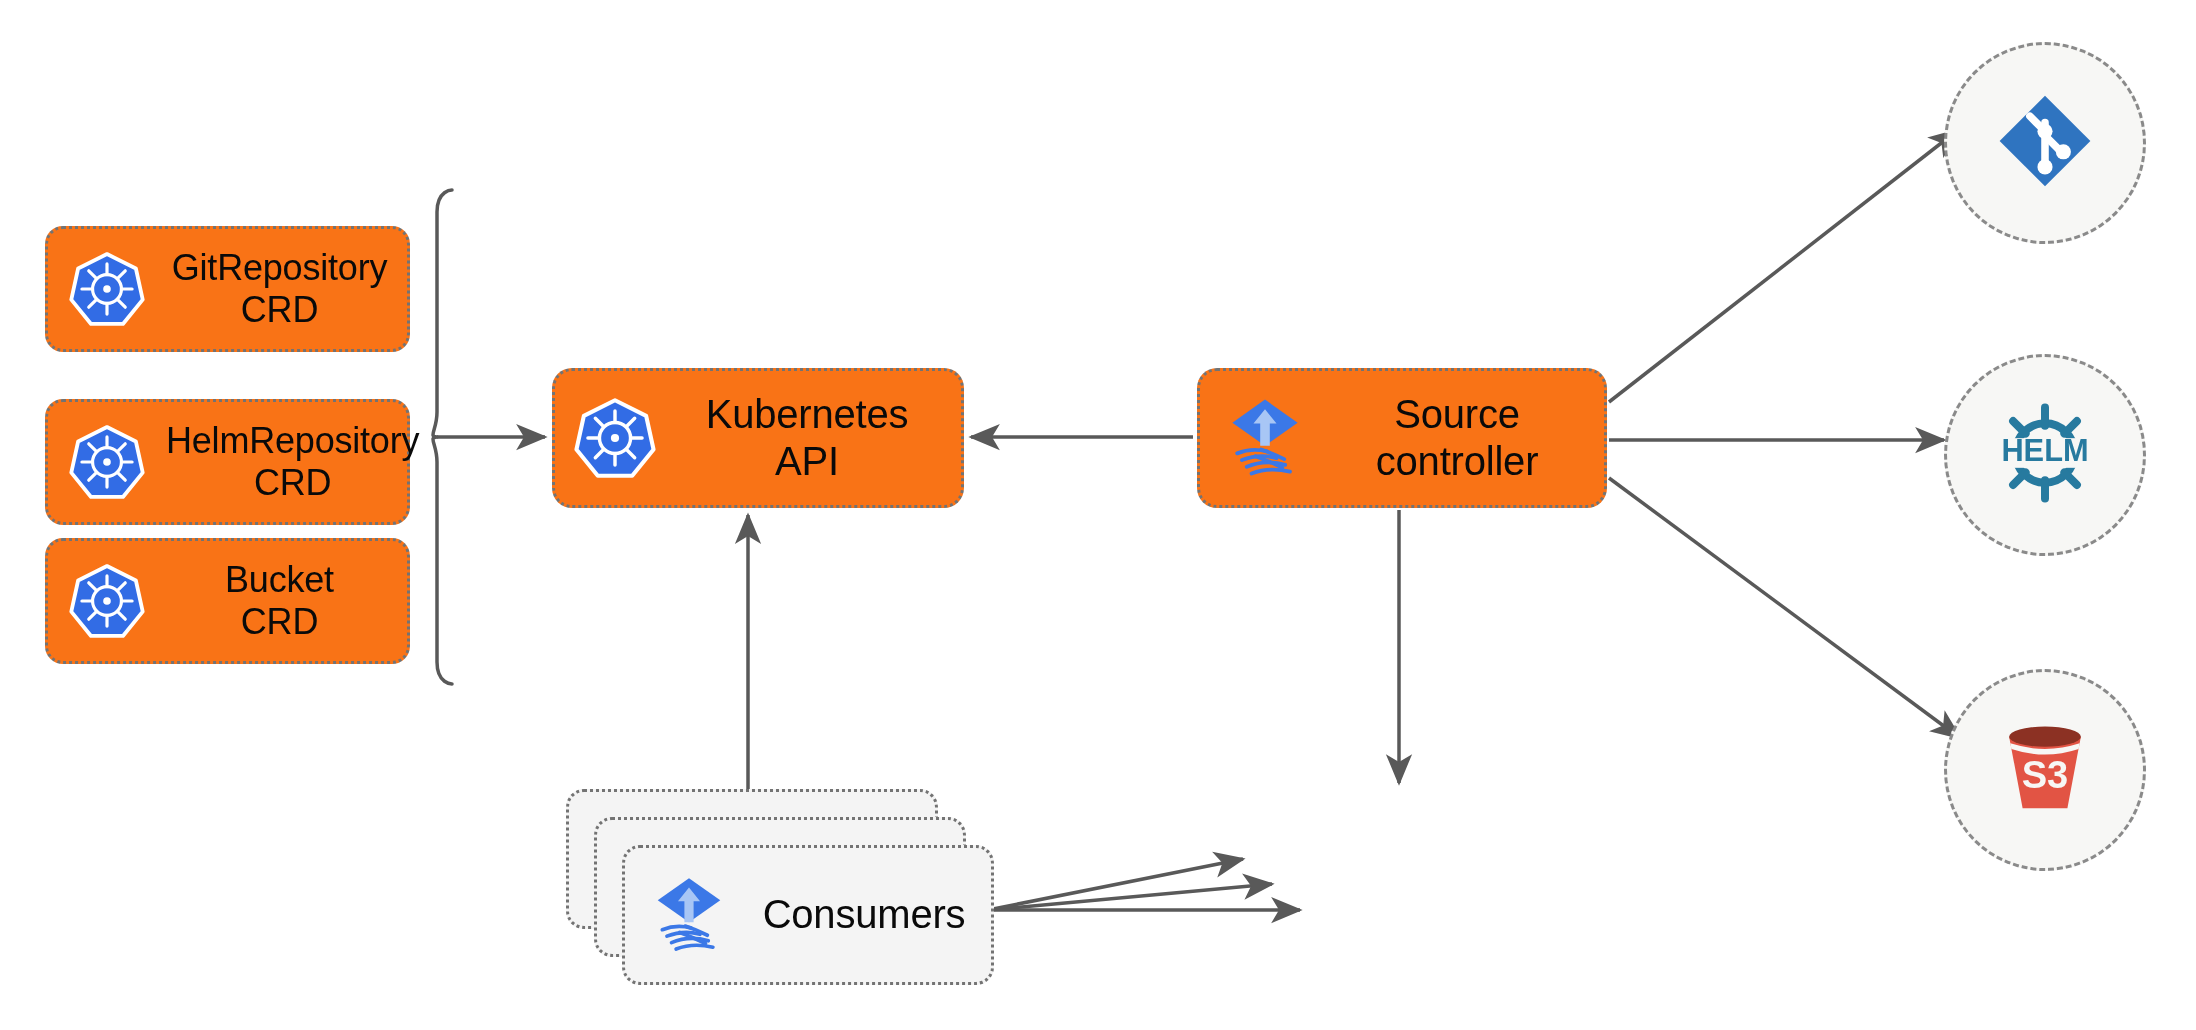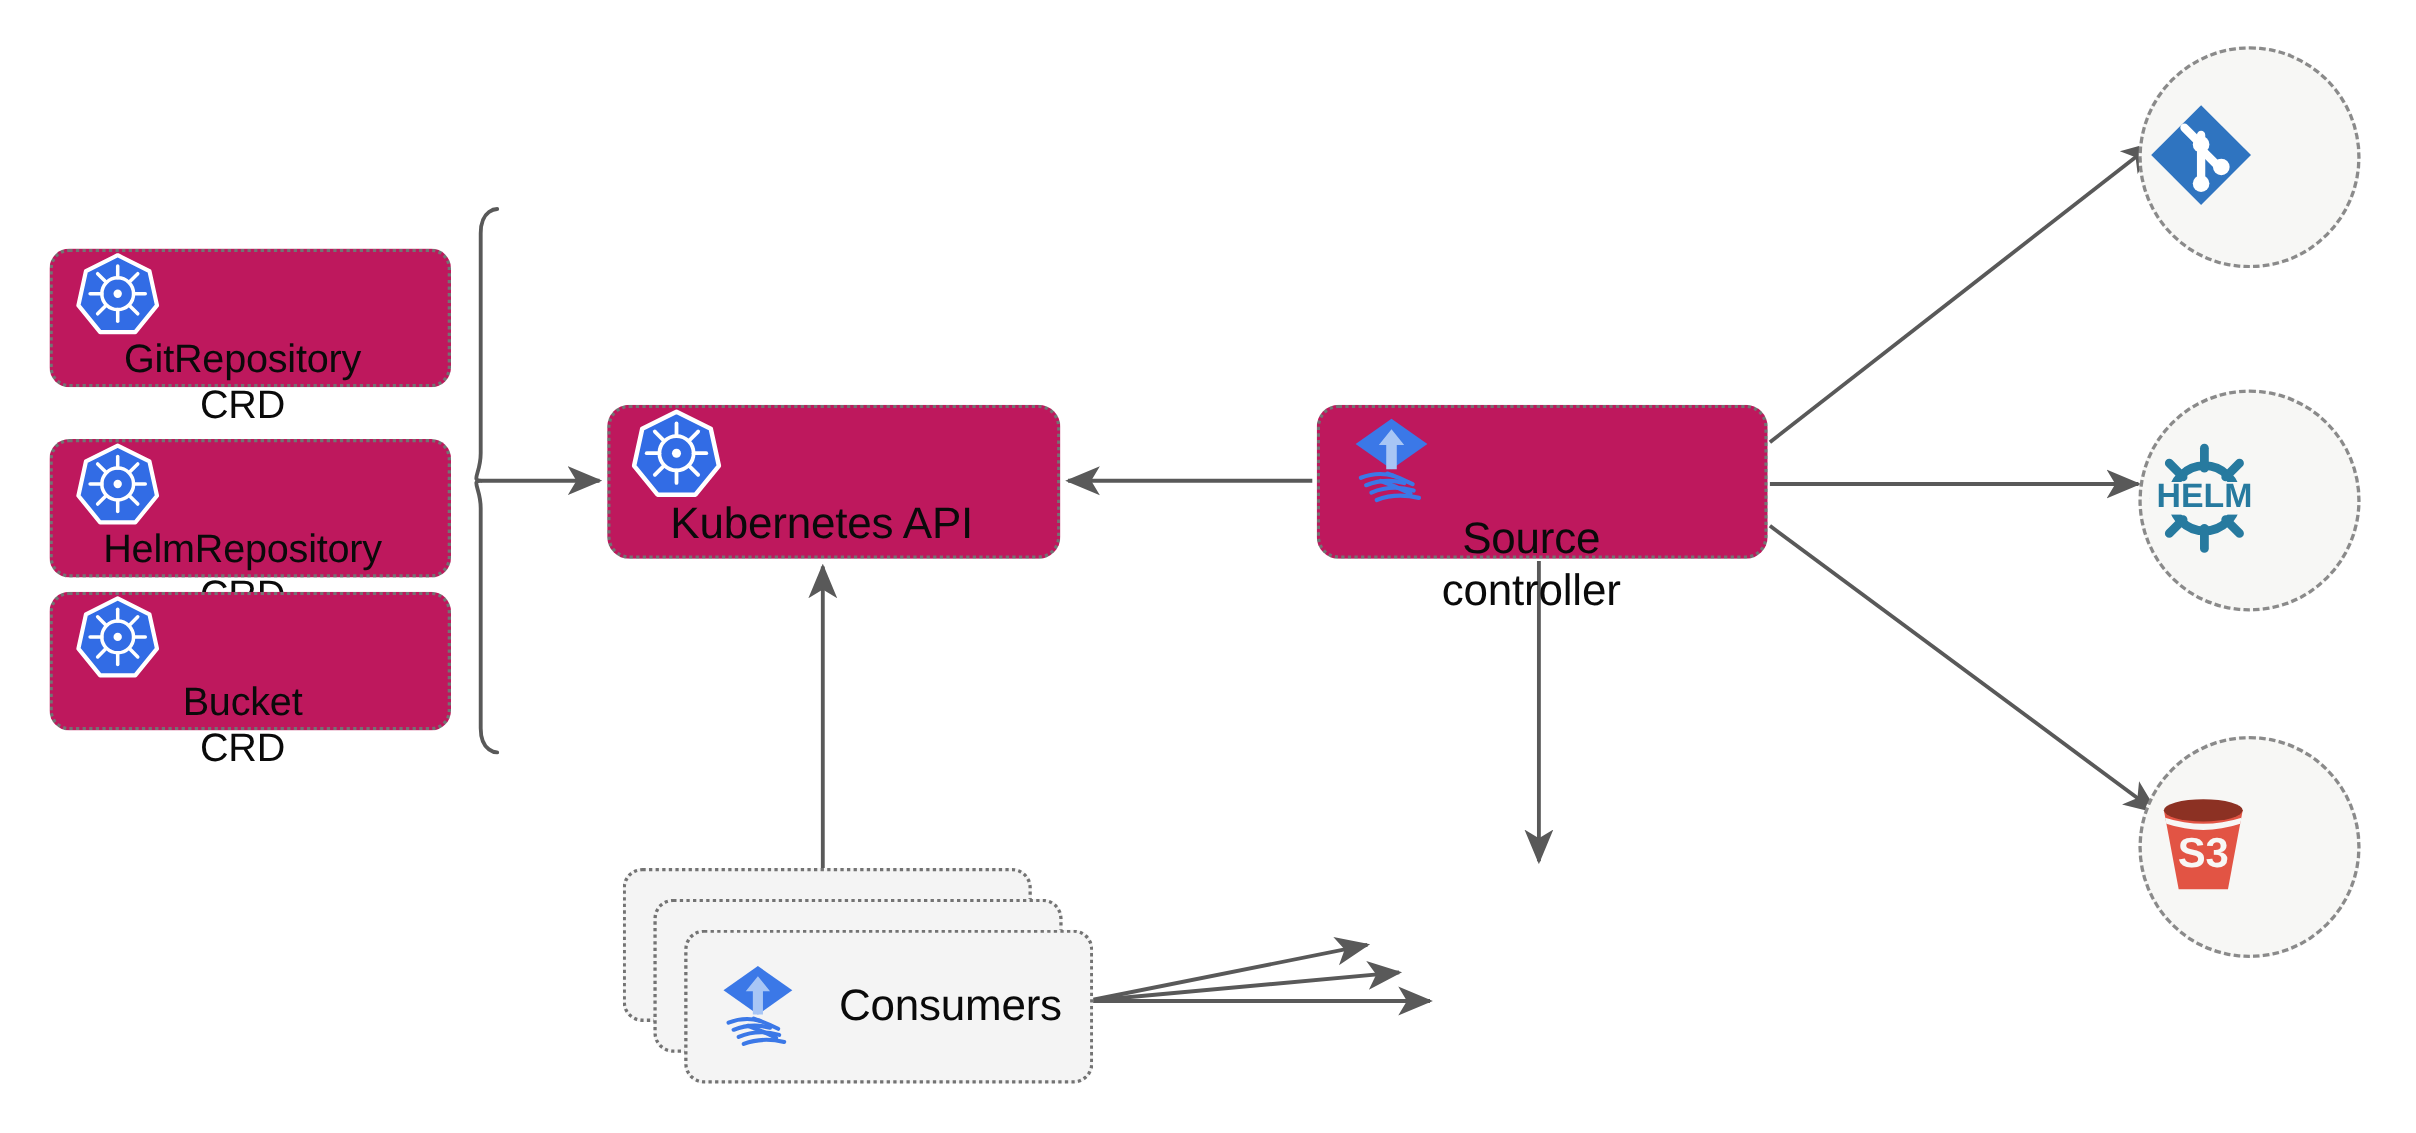--- a/index.html
+++ b/index.html
@@ -21,25 +21,25 @@
     position: absolute;
     left: 0;
     top: 0;
     width: 2196px;
     height: 1030px;
     pointer-events: none;
   }
   .node {
     position: absolute;
     box-sizing: border-box;
-    background: #be185d;
+    background: #f97316;
     border: 3px dotted #737373;
     border-radius: 20px;
     display: flex;
-    flex-direction: column;
+    align-items: center;
     justify-content: flex-start;
   }
   .node-icon {
     flex: 0 0 auto;
     display: flex;
     align-items: center;
     justify-content: center;
   }
   .node-label {
     flex: 1 1 auto;
@@ -115,20 +115,21 @@
   .circle-node {
     position: absolute;
     box-sizing: border-box;
     width: 202px;
     height: 202px;
     border-radius: 50%;
     border: 3px dashed #8a8a8a;
     background: #f7f7f5;
     display: flex;
     align-items: center;
+    justify-content: center;
   }
   #circle-0 { left: 1944px; top: 42px;  }
   #circle-1 { left: 1944px; top: 354px; }
   #circle-2 { left: 1944px; top: 669px; }
 </style>
 </head>
 <body>
 
 <div id="canvas">
 

